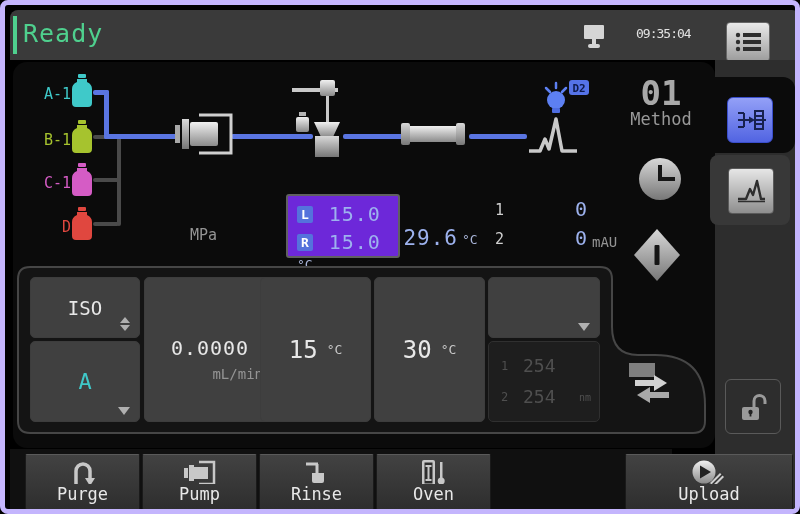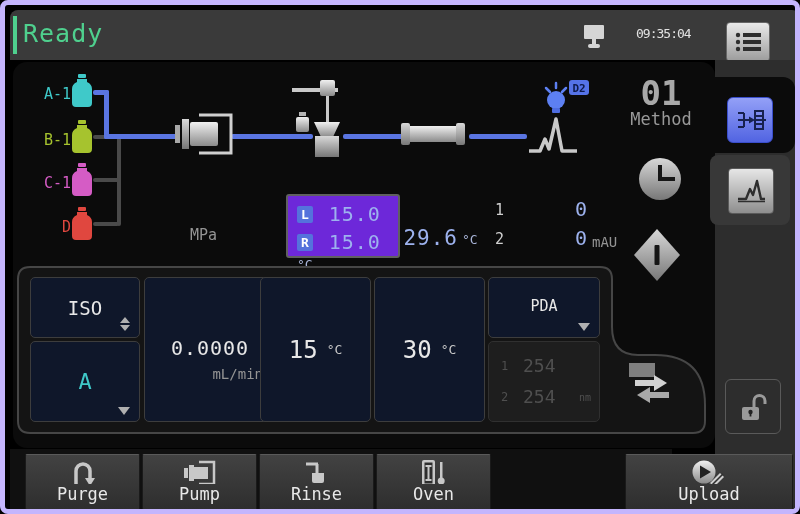--- a/index.html
+++ b/index.html
@@ -31,21 +31,21 @@
   .method-num{left:618px;top:68px;width:76px;text-align:center;font-size:34px;font-weight:bold;color:#a8a8a8;}
   .method-label{left:618px;top:104px;width:76px;text-align:center;font-size:17px;color:#999;}
   
   .val{color:#9db2ee;}
   .unit-sm{font-size:13px;color:#a8b4d8;}
   .gray-unit{color:#949494;text-align:center;}
   .lrbox{left:253px;top:189px;width:114px;height:64px;border:2px solid #606060;border-radius:3px;background:#6d28d9;box-sizing:border-box;margin-left:28px;}
   .lrbadge{width:16px;height:17px;background:#5572dc;border-radius:2px;color:#fff;font-size:13px;font-weight:bold;
     display:flex;align-items:center;justify-content:center;}
   
-  .cell{background:#0f172a;border:1px solid #3d3d3d;border-radius:5px;box-sizing:border-box;color:#e8e8e8;}
+  .cell{background:#404040;border:1px solid #3d3d3d;border-radius:5px;box-sizing:border-box;color:#e8e8e8;}
   .cell-dim{background:#1e1e1e;border:1px solid #303030;}
   .tri-dn{width:0;height:0;border-left:6px solid transparent;border-right:6px solid transparent;border-top:8px solid #b0b0b0;}
   .tri-up-s{width:0;height:0;border-left:5px solid transparent;border-right:5px solid transparent;border-bottom:6px solid #b0b0b0;}
   .tri-dn-s{width:0;height:0;border-left:5px solid transparent;border-right:5px solid transparent;border-top:6px solid #b0b0b0;}
   .dimtxt{color:#4f4f4f;}
   
   .toolbar{left:5px;top:444px;width:662px;height:62px;background:#101010;}
   .tbtn{position:absolute;top:5px;height:56px;background:linear-gradient(180deg,#424242,#2e2e2e);
     border:1px solid #1a1a1a;border-top:1px solid #5a5a5a;border-radius:2px;box-sizing:border-box;
     display:flex;flex-direction:column;align-items:center;}
@@ -249,21 +249,20 @@
     <span style="font-size:24px">15</span>
     <span style="font-size:13px;color:#c8c8c8">°C</span>
   </div>
 
   <div class="abs cell" style="left:369px;top:272px;width:111px;height:145px;display:flex;align-items:center;justify-content:center;gap:9px">
     <span style="font-size:24px">30</span>
     <span style="font-size:13px;color:#c8c8c8">°C</span>
   </div>
 
   <div class="abs cell" style="left:483px;top:272px;width:112px;height:61px">
-    <div class="abs" style="left:0;top:19px;width:100%;text-align:center;font-size:15px">PDA</div>
     <div class="tri-dn abs" style="right:9px;bottom:6px"></div>
   </div>
 
   <div class="abs cell cell-dim" style="left:483px;top:336px;width:112px;height:81px">
     <div class="abs dimtxt" style="left:12px;top:17px;font-size:12px">1</div>
     <div class="abs dimtxt" style="left:34px;top:13px;font-size:18px">254</div>
     <div class="abs dimtxt" style="left:12px;top:48px;font-size:12px">2</div>
     <div class="abs dimtxt" style="left:34px;top:44px;font-size:18px">254</div>
     <div class="abs dimtxt" style="right:8px;top:50px;font-size:10px">nm</div>
   </div>

